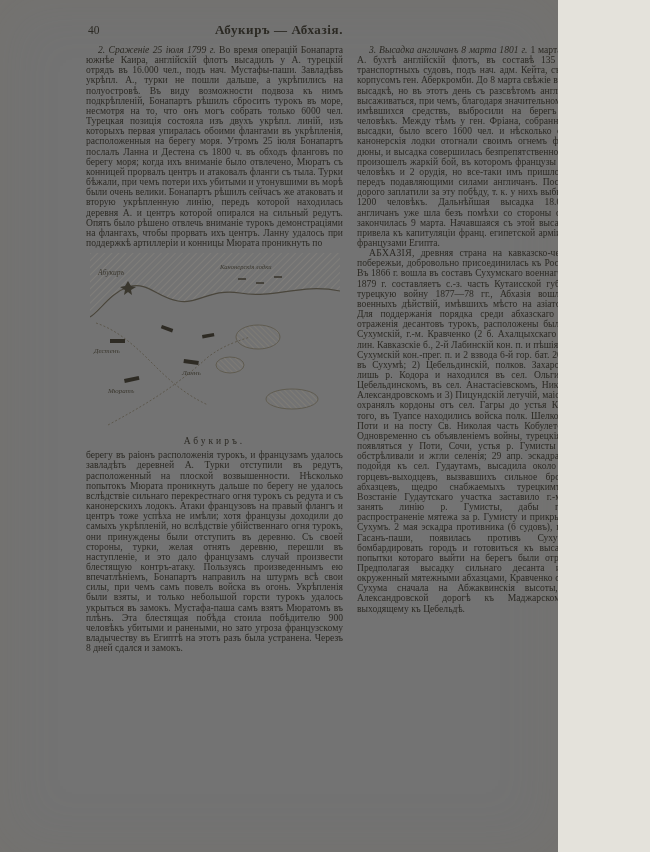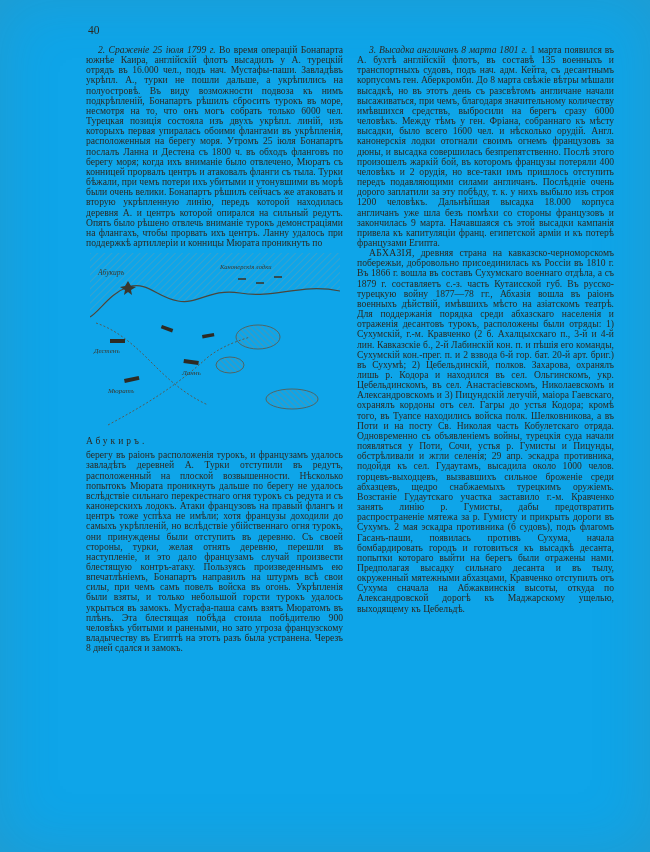--- a/index.html
+++ b/index.html
@@ -3,22 +3,22 @@
 <meta charset="utf-8">
 <style>
   html, body { margin: 0; padding: 0; }
   body {
     width: 650px; height: 852px;
     background: #e4e2db;
     font-family: "Liberation Serif", "DejaVu Serif", serif;
   }
   .page {
     position: relative;
-    width: 650px; height: 852px;
-    background: #0ea5e9;
+    width: 558px; height: 852px;
+    background: #737373;
     color: #2b2923;
     overflow: hidden;
     box-shadow: inset 0 0 60px rgba(120,110,90,0.18);
   }
   .page-number {
     position: absolute; top: 24px; left: 88px;
     font-size: 11.5px; color: #2b2923;
   }
   .running-head {
     position: absolute; top: 22px; left: 0; width: 100%;
@@ -37,34 +37,35 @@
     color: #2b2923;
   }
   .col p { margin: 0; text-indent: 12px; }
   .col p.noindent { text-indent: 0; }
   .lead { font-style: italic; font-family: Liberation Serif, serif; }
   .term { font-weight: normal; letter-spacing: 0.4px; }
   figure.map-figure { margin: 5px 0 4px 0; text-align: center; }
   figure.map-figure svg { display: block; margin: 0 auto; }
   figcaption.map-caption {
     font-size: 9.5px; letter-spacing: 3px; margin-top: 3px;
-    text-align: left; color: #2b2923;
+    text-align: center; color: #2b2923;
   }
   .map-label {
     font-family: "Liberation Serif", "DejaVu Serif", serif;
     font-style: italic;
     fill: #3a372e;
   }
 </style>
 </head>
 <body>
 
 <div class="page">
 
   <div class="page-number">40</div>
+  <div class="running-head">Абукиръ — Абхазія.</div>
 
   <div class="columns">
 
     <div class="col">
       <p>
         <span class="lead">2. Сраженіе 25 іюля 1799 г.</span>
         <span>Во время операцій Бонапарта южнѣе Каира, англійскій флотъ высадилъ у А. турецкій отрядъ въ 16.000 чел., подъ нач. Мустафы-паши. Завладѣвъ укрѣпл. А., турки не пошли дальше, а укрѣпились на полуостровѣ. Въ виду возможности подвоза къ нимъ подкрѣпленій, Бонапартъ рѣшилъ сбросить турокъ въ море, несмотря на то, что онъ могъ собрать только 6000 чел. Турецкая позиція состояла изъ двухъ укрѣпл. линій, изъ которыхъ первая упиралась обоими флангами въ укрѣпленія, расположенныя на берегу моря. Утромъ 25 іюля Бонапартъ послалъ Ланна и Дестена съ 1800 ч. въ обходъ фланговъ по берегу моря; когда ихъ вниманіе было отвлечено, Мюратъ съ конницей прорвалъ центръ и атаковалъ фланги съ тыла. Турки бѣжали, при чемъ потери ихъ убитыми и утонувшими въ морѣ были очень велики. Бонапартъ рѣшилъ сейчасъ же атаковать и вторую укрѣпленную линію, передъ которой находилась деревня А. и центръ которой опирался на сильный редутъ. Опять было рѣшено отвлечь вниманіе турокъ демонстраціями на флангахъ, чтобы прорвать ихъ центръ. Ланну удалось при поддержкѣ артиллеріи и конницы Мюрата проникнуть по</span>
       </p>
 
       <figure class="map-figure">

